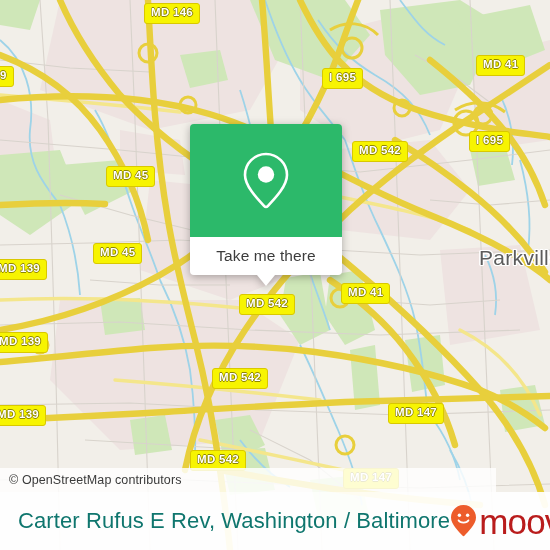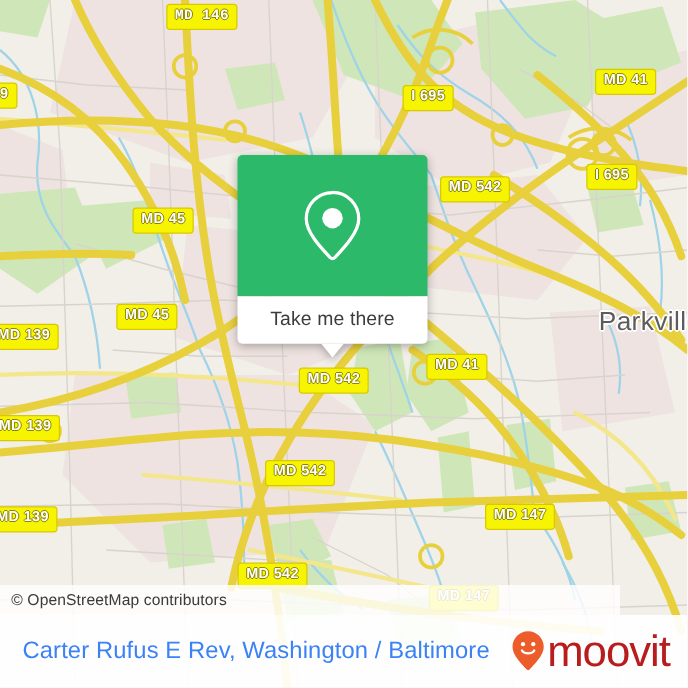--- a/index.html
+++ b/index.html
@@ -125,22 +125,22 @@
     width: 550px;
     height: 58px;
     background: rgba(255,255,255,.93);
     display: flex;
     align-items: center;
     justify-content: space-between;
     box-sizing: border-box;
     padding: 0 14px 0 18px;
   }
   #footer-title {
-    font-size: 19px;
-    color: #3b82f6;
+    font-size: 22px;
+    color: #0f766e;
     letter-spacing: .1px;
     white-space: nowrap;
   }
   #brand {
     display: flex;
     align-items: center;
     gap: 1px;
   }
   #brand-word {
     font-size: 35px;
@@ -280,21 +280,21 @@
           <circle cx="345" cy="445" r="9"></circle>
           <circle cx="40" cy="345" r="8"></circle>
           <path d="M455,110 C470,100 490,100 505,112"></path>
           <path d="M330,30 C345,20 365,22 378,35"></path>
         </g>
       </g>
     </svg>
 
     <div class="place-label" style="left:479px; top:246px;">Parkville</div>
 
-    <div class="shield" style="left:133px; top:3px;font-family:Liberation Mono, monospace;">MD 146</div>
+    <div class="shield" style="left:144px; top:3px;">MD 146</div>
     <div class="shield" style="left:322px; top:68px;">I 695</div>
     <div class="shield" style="left:476px; top:55px;">MD 41</div>
     <div class="shield" style="left:469px; top:131px;">I 695</div>
     <div class="shield" style="left:352px; top:141px;">MD 542</div>
     <div class="shield" style="left:106px; top:166px;">MD 45</div>
     <div class="shield" style="left:93px;  top:243px;">MD 45</div>
     <div class="shield" style="left:-9px;  top:259px;">MD 139</div>
     <div class="shield" style="left:-8px;  top:332px;">MD 139</div>
     <div class="shield" style="left:-10px; top:405px;">MD 139</div>
     <div class="shield" style="left:239px; top:294px;">MD 542</div>

